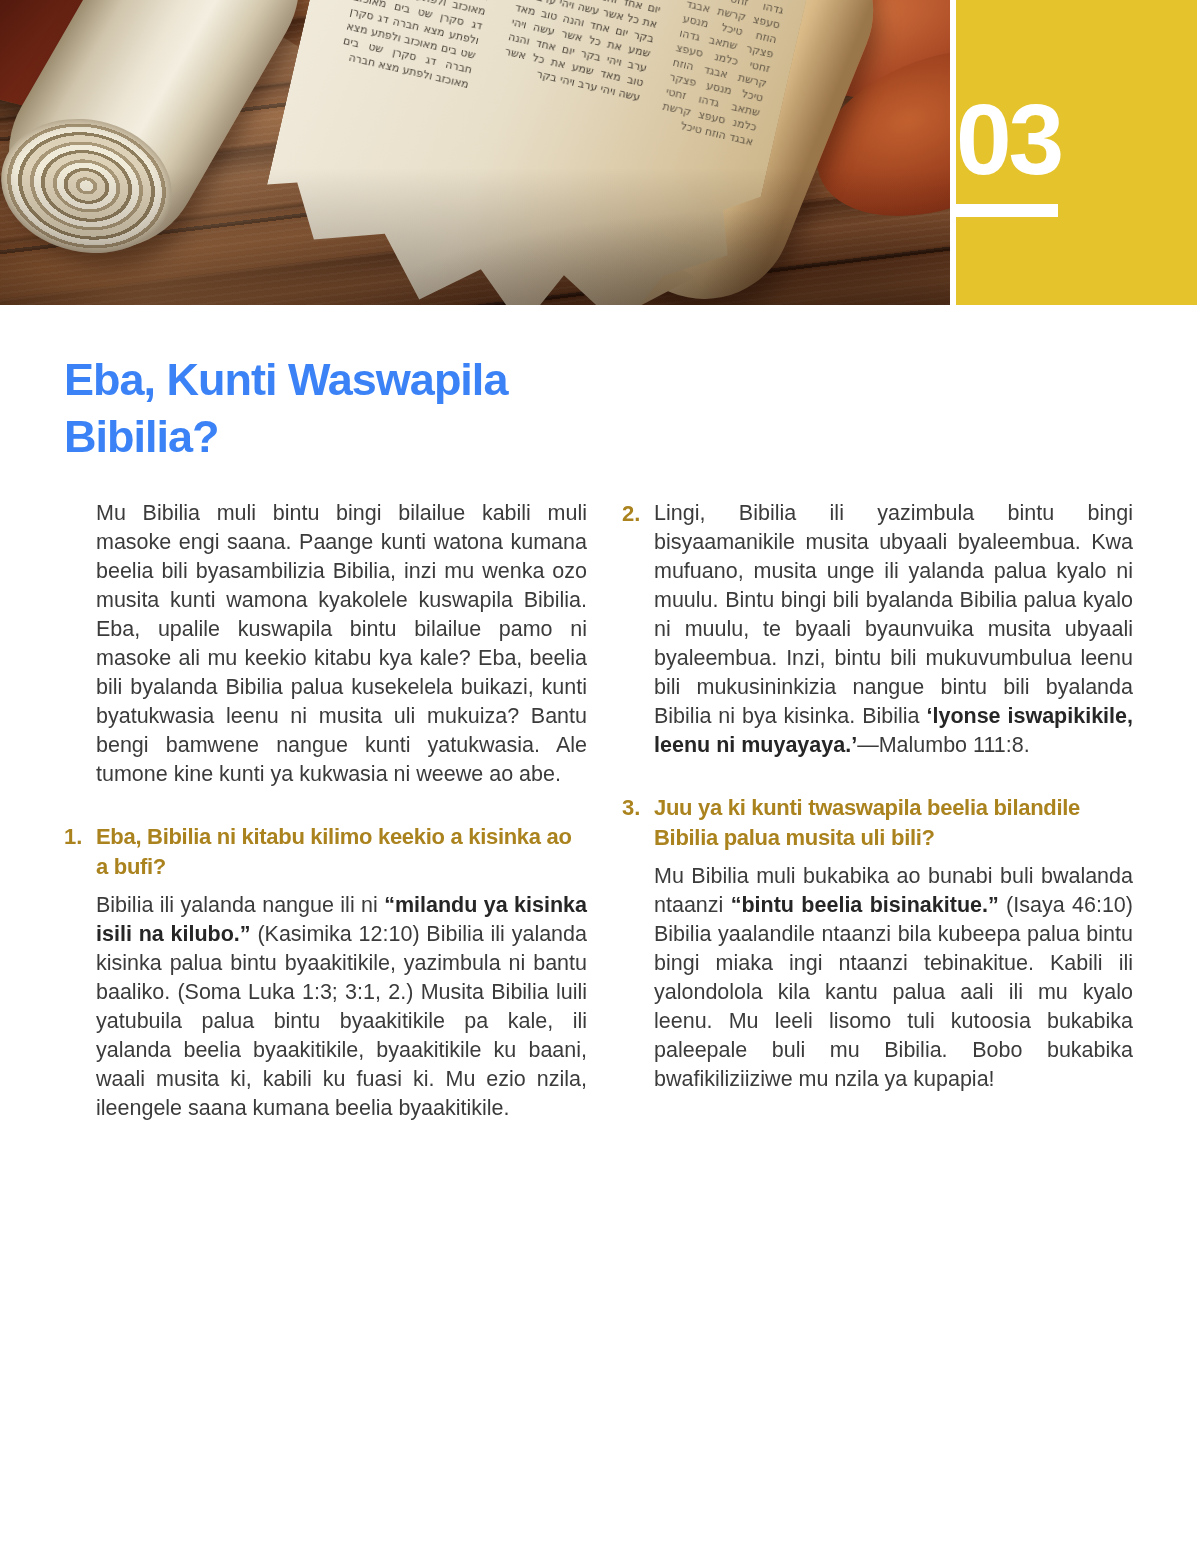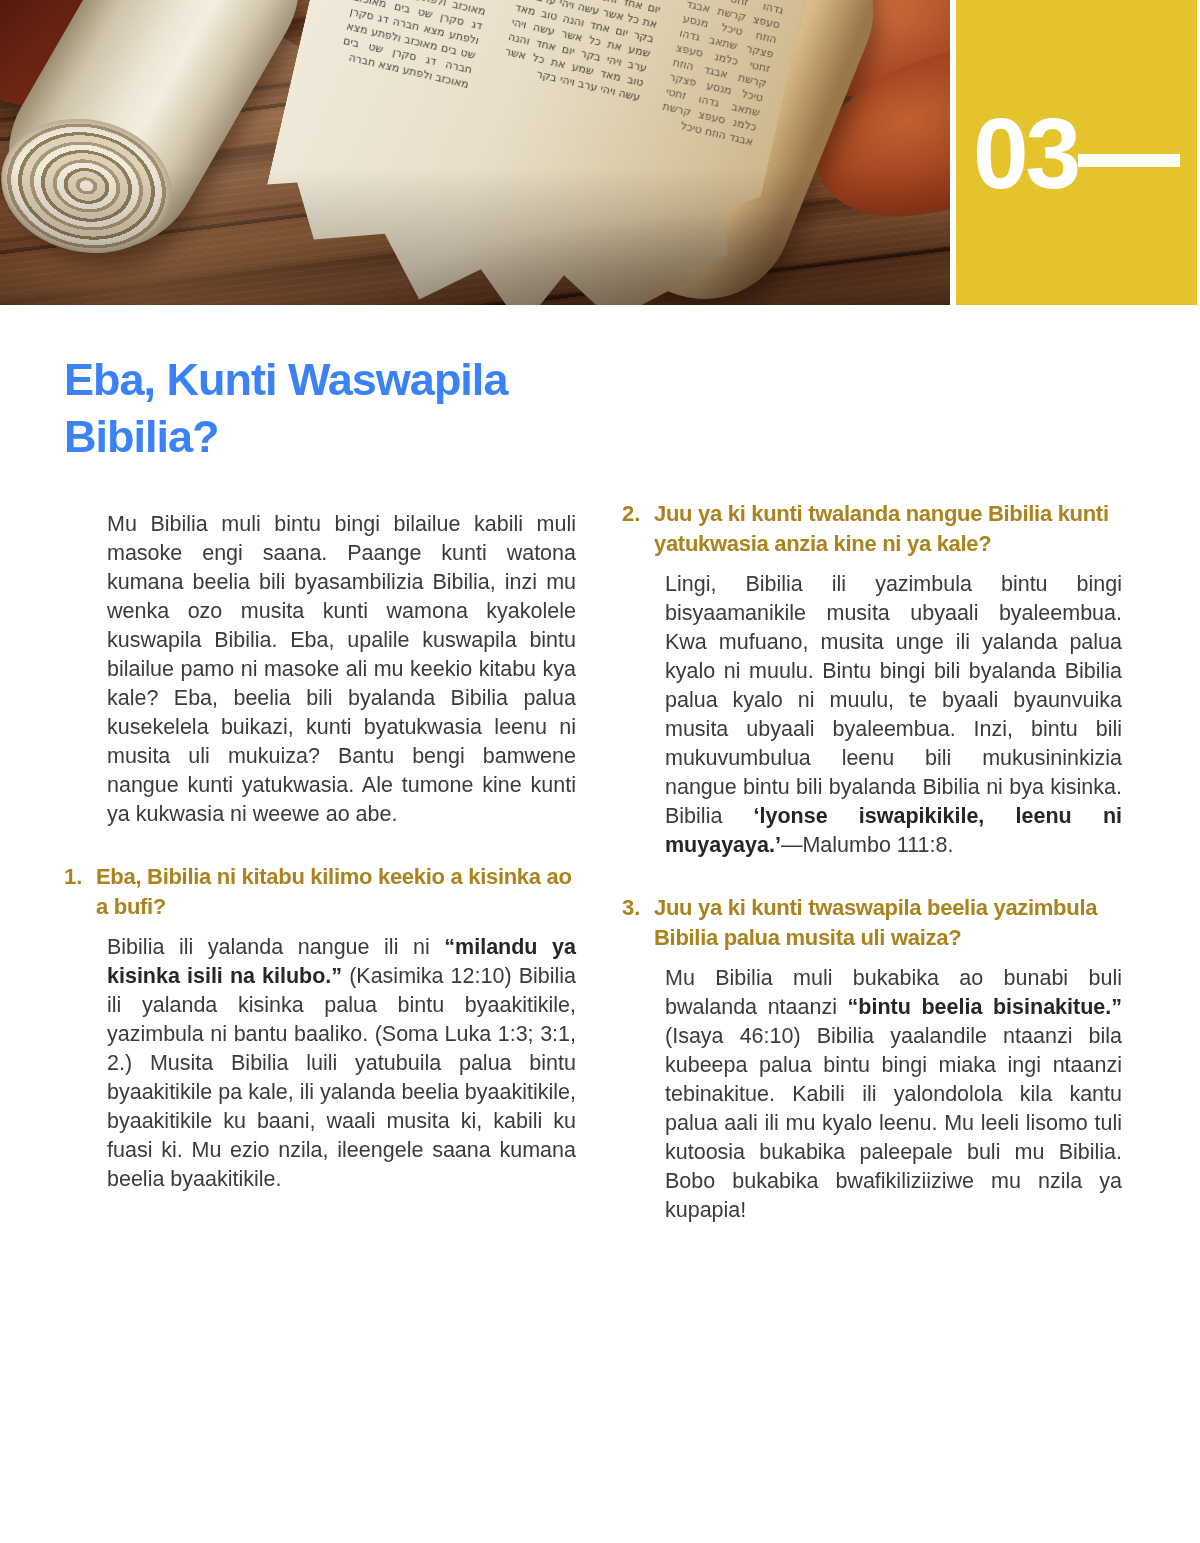--- a/index.html
+++ b/index.html
@@ -50,31 +50,31 @@
   .scroll-right .tip{position:absolute;left:44px;bottom:-42px;width:0;height:0;
     border-left:46px solid transparent;border-right:46px solid transparent;
     border-top:72px solid #d9bd8e;transform:rotate(8deg);}
   .shade{position:absolute;left:0;top:0;right:0;bottom:0;pointer-events:none;
     background:
       radial-gradient(ellipse 70% 60% at 85% 110%, rgba(15,5,0,.4), rgba(15,5,0,0) 70%),
       linear-gradient(to bottom, rgba(20,6,0,0) 55%, rgba(20,6,0,.35) 100%);}
 
   
   .badge{position:absolute;left:956px;top:0;width:241px;height:305px;background:var(--gold,#e5c32c);
-    display:flex;flex-direction:row;align-items:center;justify-content:center;}
+    display:flex;flex-direction:column;align-items:flex-start;justify-content:center;}
   .badge-num{color:#fff;font-size:100px;font-weight:700;line-height:1;letter-spacing:-3px;}
   .badge-bar{width:102px;height:13px;background:#fff;margin-top:15px;}
 
   
   .title{margin:351px 0 0 64px;padding:0;width:580px;
     font-size:45px;line-height:57px;font-weight:700;letter-spacing:-1px;color:#3b82f6;}
   .columns{display:flex;gap:35px;margin:34px 0 0 64px;}
   .col-left{width:523px;}
   .col-right{width:511px;}
-  .body{margin:11px;font-size:21.5px;line-height:29px;text-align:justify;color:#3b3b3b;}
+  .body{margin:0;font-size:21.5px;line-height:29px;text-align:justify;color:#3b3b3b;}
   .body .b{font-weight:700;color:#262626;}
   .intro{padding-left:32px;}
   .q{position:relative;padding-left:32px;margin-top:33px;}
   .col-right .q:first-child{margin-top:0;}
   .q-num{position:absolute;left:0;top:0;color:var(--heading-gold,#ab831e);
     font-size:22px;font-weight:700;line-height:30px;}
   .q-head{margin:0 0 9px 0;color:var(--heading-gold,#ab831e);
     font-size:22px;font-weight:700;line-height:30px;letter-spacing:-0.3px;}
 </style>
 </head>
@@ -121,25 +121,24 @@
       <div class="q">
         <span class="q-num">1.</span>
         <h2 class="q-head">Eba, Bibilia ni kitabu kilimo keekio a kisinka ao a bufi?</h2>
         <p class="body"><span>Bibilia ili yalanda nangue ili ni </span><span class="b">“milandu ya kisinka isili na kilubo.”</span><span> (Kasimika 12:10) Bibilia ili yalanda kisinka palua bintu byaakitikile, yazimbula ni bantu baaliko. (Soma Luka 1:3; 3:1, 2.) Musita Bibilia luili yatubuila palua bintu byaakitikile pa kale, ili yalanda beelia byaakitikile, byaakitikile ku baani, waali musita ki, kabili ku fuasi ki. Mu ezio nzila, ileengele saana kumana beelia byaakitikile.</span></p>
       </div>
     </div>
 
     <div class="col-right">
       <div class="q">
         <span class="q-num">2.</span>
-        <h2 class="q-head">Juu ya ki kunti twalanda nangue Bibilia kunti yatukwasia anzia kine ni ya kale?</h2>
         <p class="body"><span>Lingi, Bibilia ili yazimbula bintu bingi bisyaamanikile musita ubyaali byaleembua. Kwa mufuano, musita unge ili yalanda palua kyalo ni muulu. Bintu bingi bili byalanda Bibilia palua kyalo ni muulu, te byaali byaunvuika musita ubyaali byaleembua. Inzi, bintu bili mukuvumbulua leenu bili mukusininkizia nangue bintu bili byalanda Bibilia ni bya kisinka. Bibilia </span><span class="b">‘lyonse iswapikikile, leenu ni muyayaya.’</span><span>—Malumbo 111:8.</span></p>
       </div>
 
       <div class="q">
         <span class="q-num">3.</span>
-        <h2 class="q-head">Juu ya ki kunti twaswapila beelia yazimbula Bibilia palua musita uli waiza?</h2>
+        <h2 class="q-head">Juu ya ki kunti twaswapila beelia bilandile Bibilia palua musita uli bili?</h2>
         <p class="body"><span>Mu Bibilia muli bukabika ao bunabi buli bwalanda ntaanzi </span><span class="b">“bintu beelia bisinakitue.”</span><span> (Isaya 46:10) Bibilia yaalandile ntaanzi bila kubeepa palua bintu bingi miaka ingi ntaanzi tebinakitue. Kabili ili yalondolola kila kantu palua aali ili mu kyalo leenu. Mu leeli lisomo tuli kutoosia bukabika paleepale buli mu Bibilia. Bobo bukabika bwafikiliziiziwe mu nzila ya kupapia!</span></p>
       </div>
     </div>
 
   </div>
 </div>
 
 </body></html>

